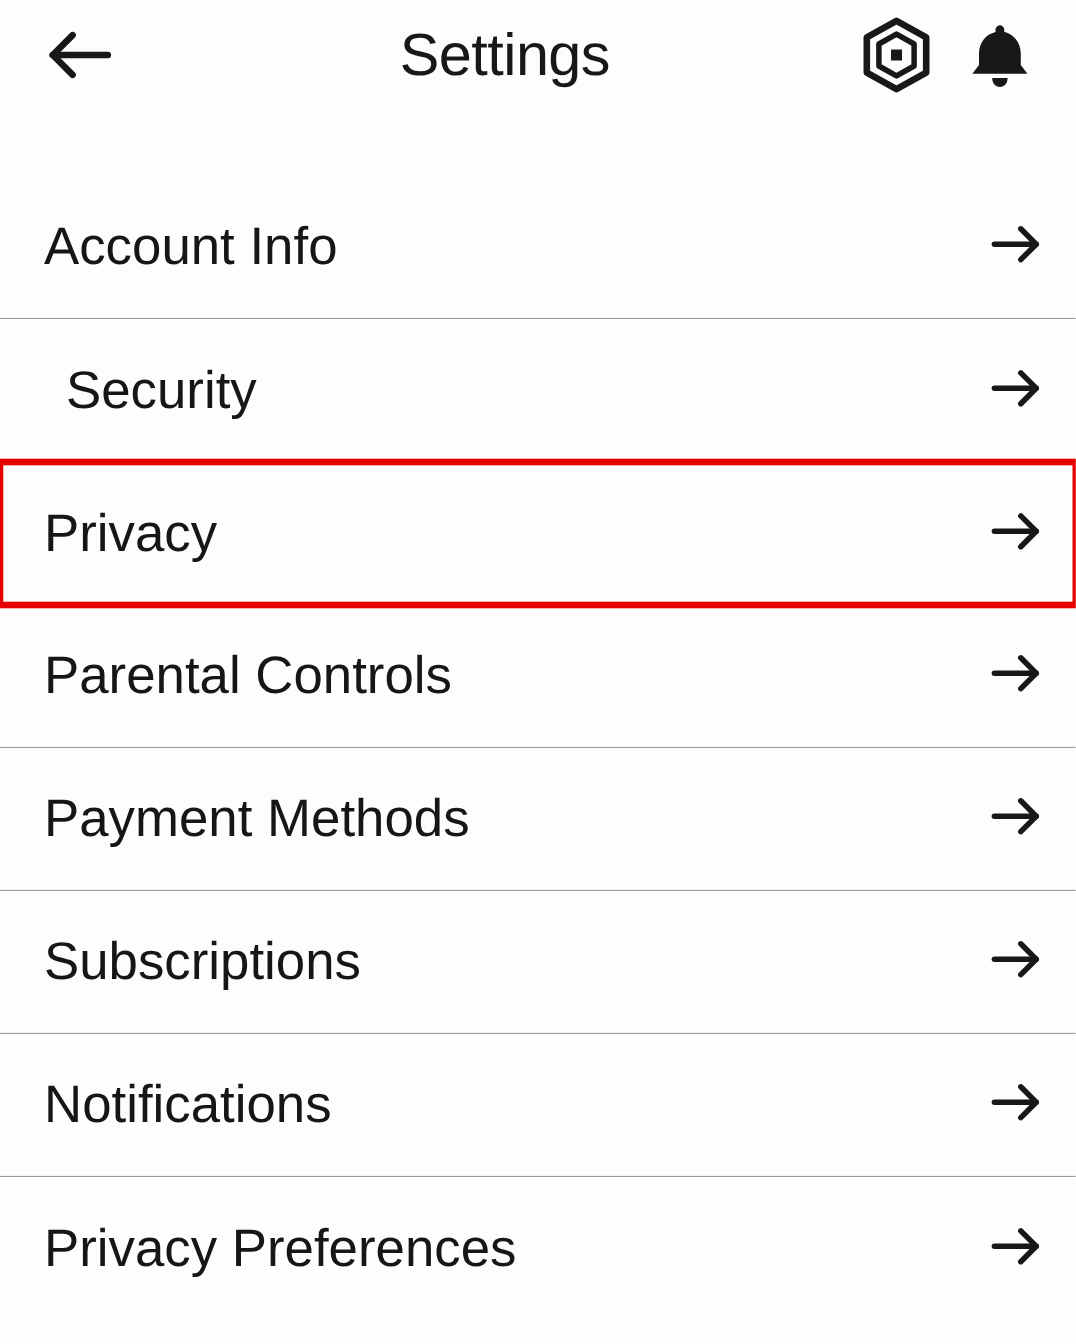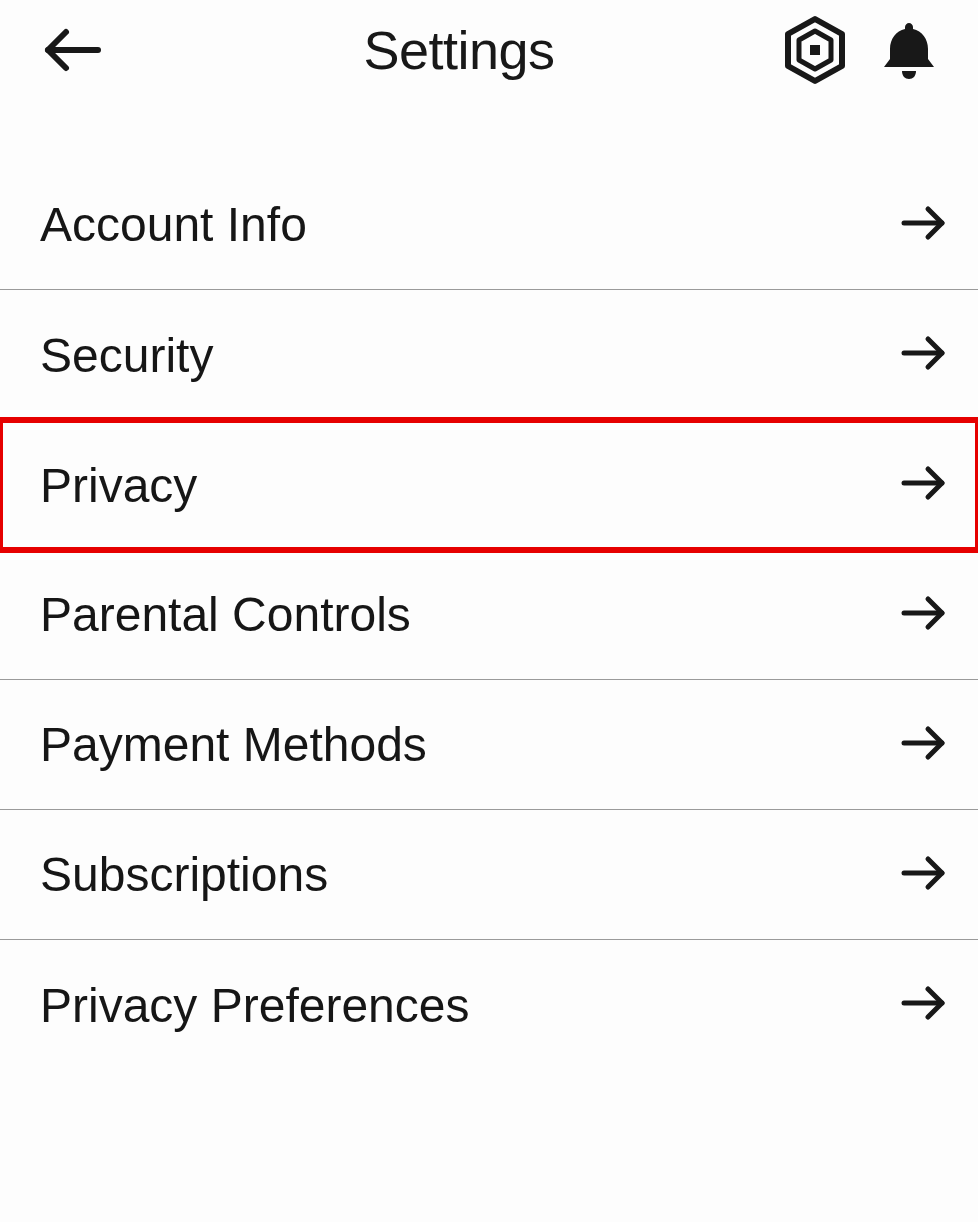--- a/index.html
+++ b/index.html
@@ -73,20 +73,21 @@
     flex: 0 0 auto;
   }
   .highlighted {
     outline: 6px solid #e60000;
     outline-offset: -3px;
     border-top: none;
     border-bottom: none;
   }
   .list .row:nth-child(2){
     border-bottom: none;
+    margin-left: 20px;
   }
 </style>
 </head>
 <body>
 
 <div class="header">
   <div class="header-left">
     <span class="icon-btn">
       <svg width="62" height="50" viewBox="0 0 62 50" fill="none" stroke="#181818" stroke-width="6" stroke-linecap="round" stroke-linejoin="round">
         <line x1="58" y1="25" x2="8" y2="25"></line>
@@ -167,20 +168,29 @@
   <div class="row">
     <span class="row-label">Subscriptions</span>
     <span class="row-arrow">
       <svg width="48" height="40" viewBox="0 0 48 40" fill="none" stroke="#181818" stroke-width="5" stroke-linecap="round" stroke-linejoin="round">
         <line x1="4" y1="20" x2="42" y2="20"></line>
         <polyline points="28,6 42,20 28,34"></polyline>
       </svg>
     </span>
   </div>
 
+  <div class="row">
+    <span class="row-label">Notifications</span>
+    <span class="row-arrow">
+      <svg width="48" height="40" viewBox="0 0 48 40" fill="none" stroke="#181818" stroke-width="5" stroke-linecap="round" stroke-linejoin="round">
+        <line x1="4" y1="20" x2="42" y2="20"></line>
+        <polyline points="28,6 42,20 28,34"></polyline>
+      </svg>
+    </span>
+  </div>
 
   <div class="row" style="border-bottom:none">
     <span class="row-label">Privacy Preferences</span>
     <span class="row-arrow">
       <svg width="48" height="40" viewBox="0 0 48 40" fill="none" stroke="#181818" stroke-width="5" stroke-linecap="round" stroke-linejoin="round">
         <line x1="4" y1="20" x2="42" y2="20"></line>
         <polyline points="28,6 42,20 28,34"></polyline>
       </svg>
     </span>
   </div>

